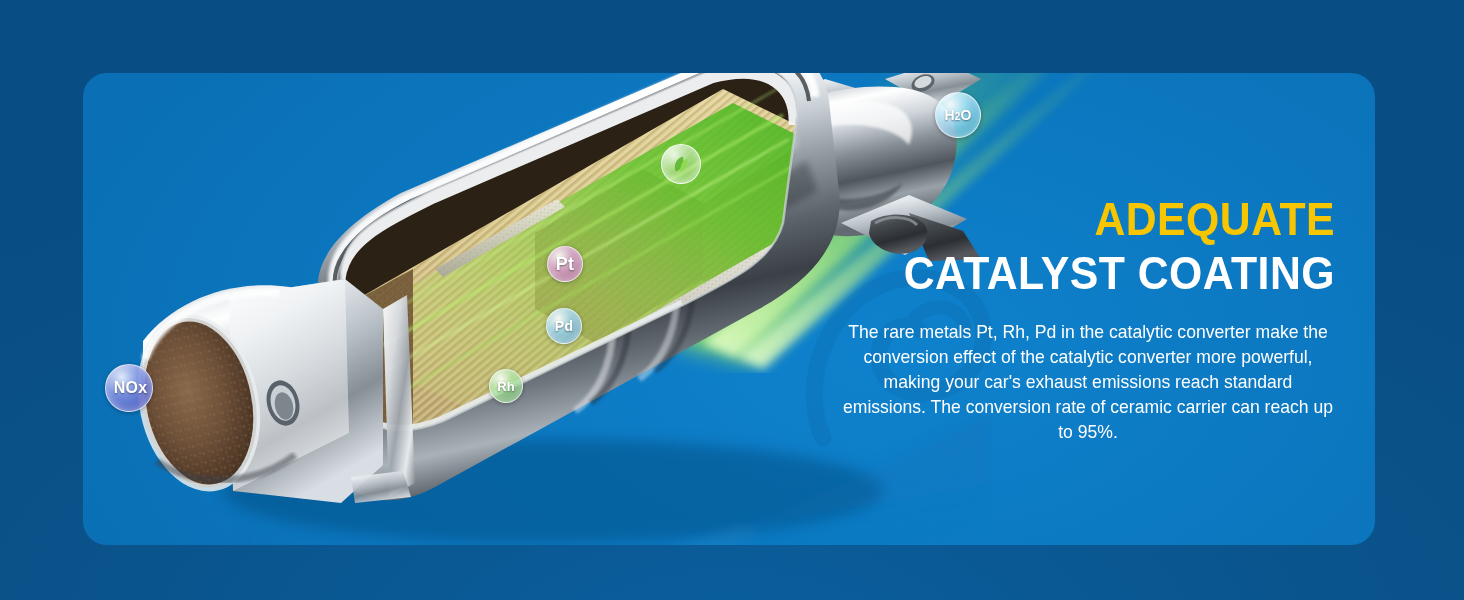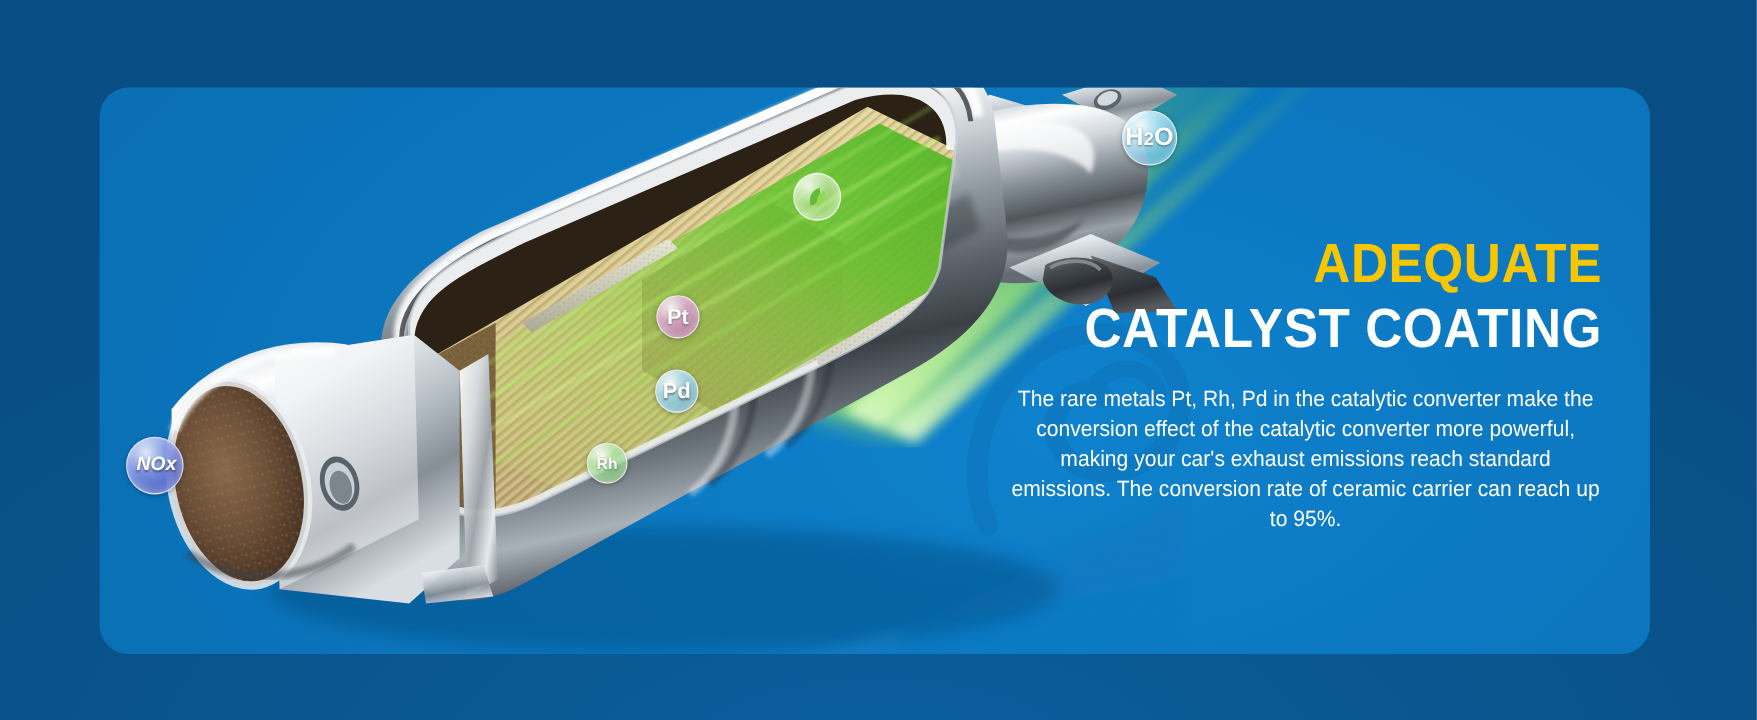--- a/index.html
+++ b/index.html
@@ -439,36 +439,36 @@
       </defs>
       <path d="M10 130 C 120 196, 330 200, 520 120 C 620 78, 700 40, 756 10
                L 756 120 C 640 186, 360 236, 120 214 C 70 208, 30 178, 10 130 Z" fill="url(#refl)" filter="url(#soft8)"></path>
       <path d="M60 150 C 180 200, 360 190, 520 126" fill="none" stroke="#6fb0e0" stroke-width="10" opacity=".28" filter="url(#soft8)"></path>
     </svg>
 
     <div class="badge badge-pt" style="left:464px;top:173px;width:34px;height:34px;font-size:18px;">
       <span>Pt</span>
     </div>
 
-    <div class="badge badge-pd" style="left:463px;top:235px;width:34px;height:34px;font-size:18px;">
+    <div class="badge badge-pd" style="left:463px;top:235px;width:34px;height:34px;font-size:14px;">
       <span>Pd</span>
     </div>
 
     <div class="badge badge-rh" style="left:406px;top:296px;width:32px;height:32px;font-size:13px;text-align:right;">
       <span>Rh</span>
     </div>
 
-    <div class="badge badge-h2o" style="left:852px;top:19px;width:44px;height:44px;font-size:21px;">
+    <div class="badge badge-h2o" style="left:852px;top:19px;width:44px;height:44px;font-size:14px;">
       <span>
         <span>H</span><span class="sub">2</span><span>O</span>
       </span>
     </div>
 
     <div class="badge badge-nox" style="left:22px;top:291px;width:46px;height:46px;font-size:16px;overflow:hidden;">
-      <span style="margin-left:3px;font-style:italic;">NOx</span>
+      <span style="margin-left:3px;">NOx</span>
     </div>
 
     <div class="badge badge-leaf" style="left:578px;top:71px;width:38px;height:38px;">
       <svg viewBox="0 0 38 38" width="26" height="26">
         <path d="M22 8 C 12 11, 8 20, 11 30 C 19 28, 24 20, 22 8 Z" fill="#5fb832" opacity=".95"></path>
         <path d="M28 11 C 20 15, 17 23, 19 31 C 26 27, 30 19, 28 11 Z" fill="#8fd94f" opacity=".95"></path>
       </svg>
     </div>
 
     <div class="copy">

